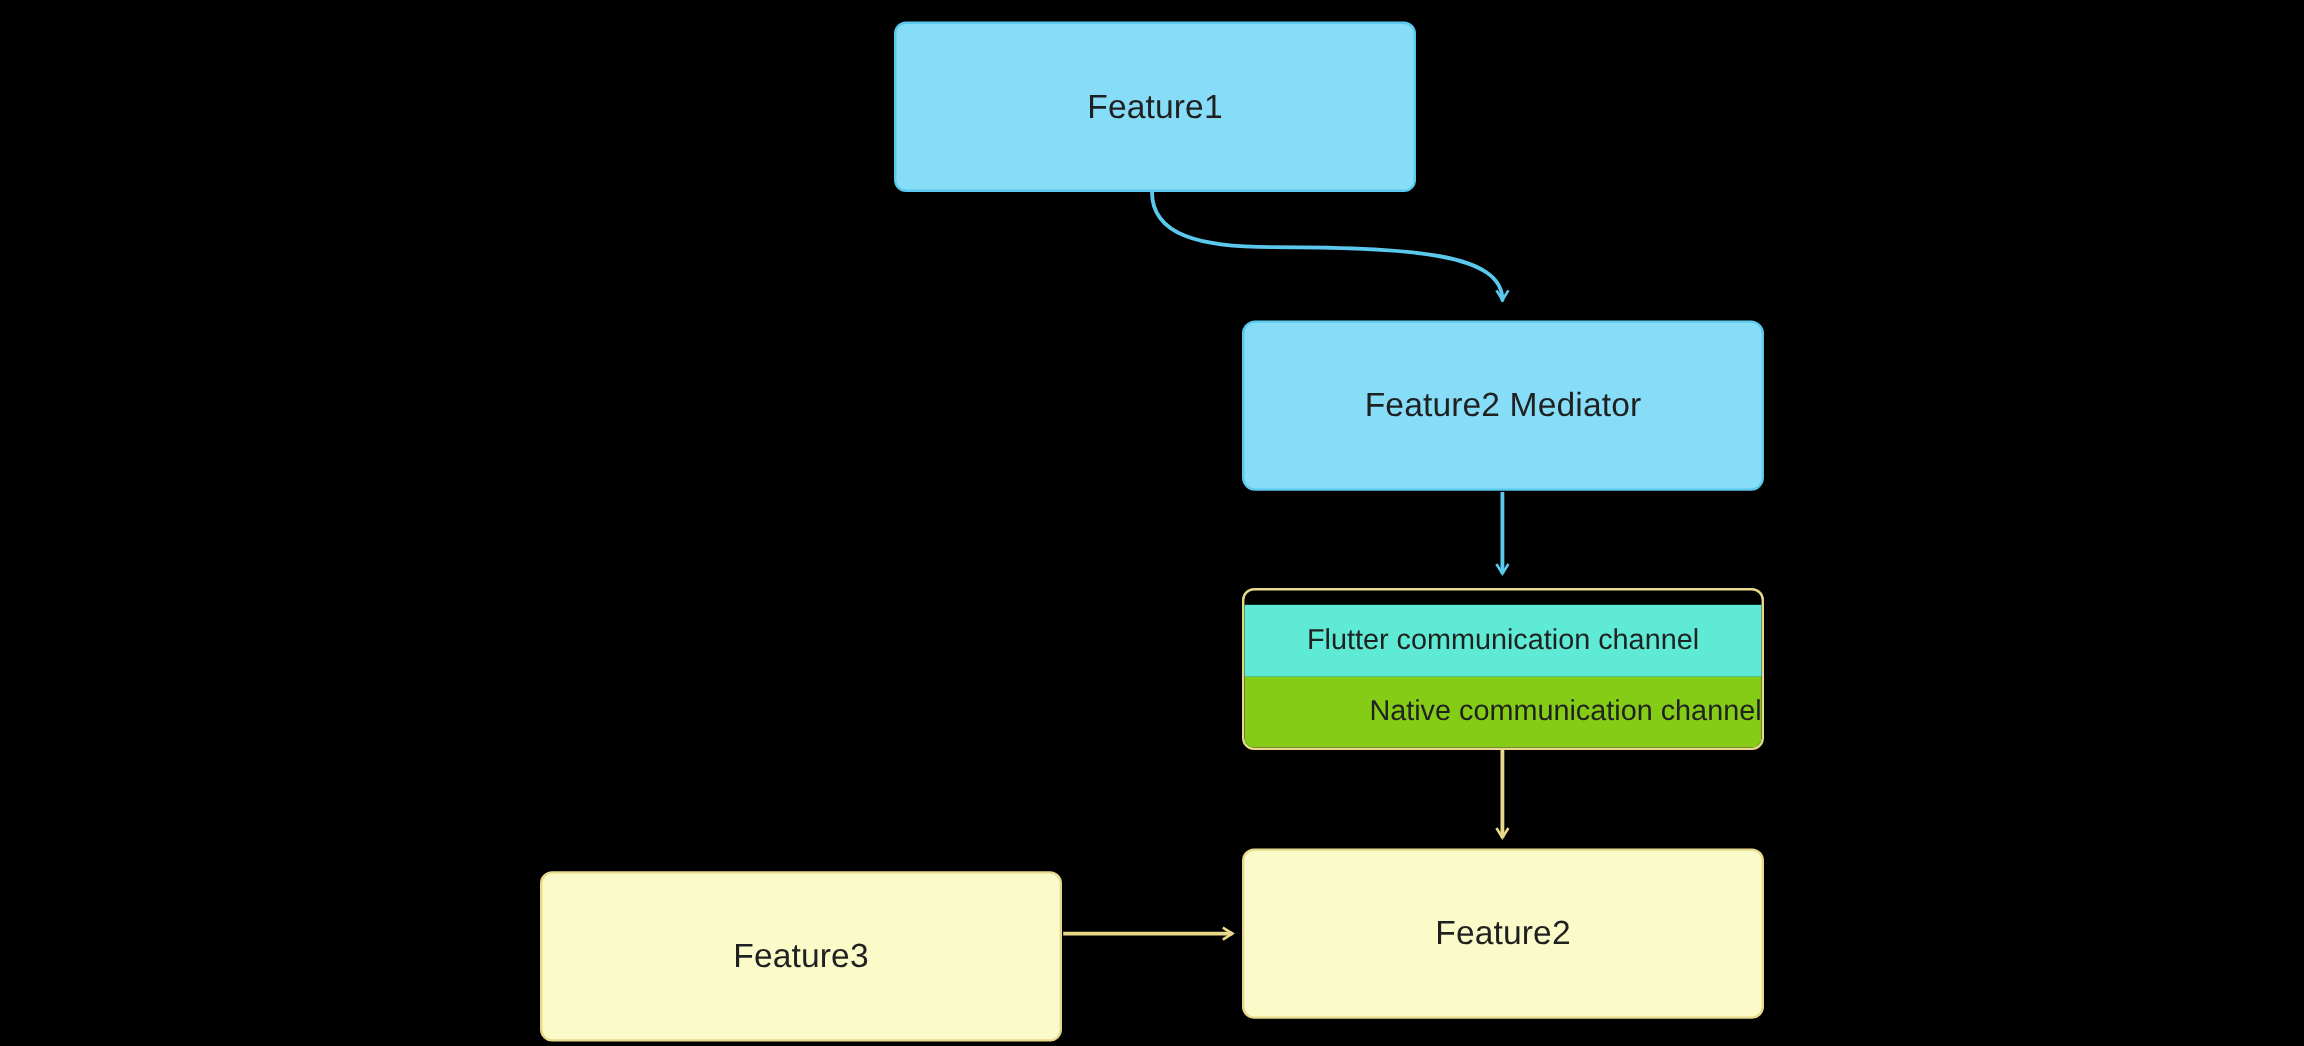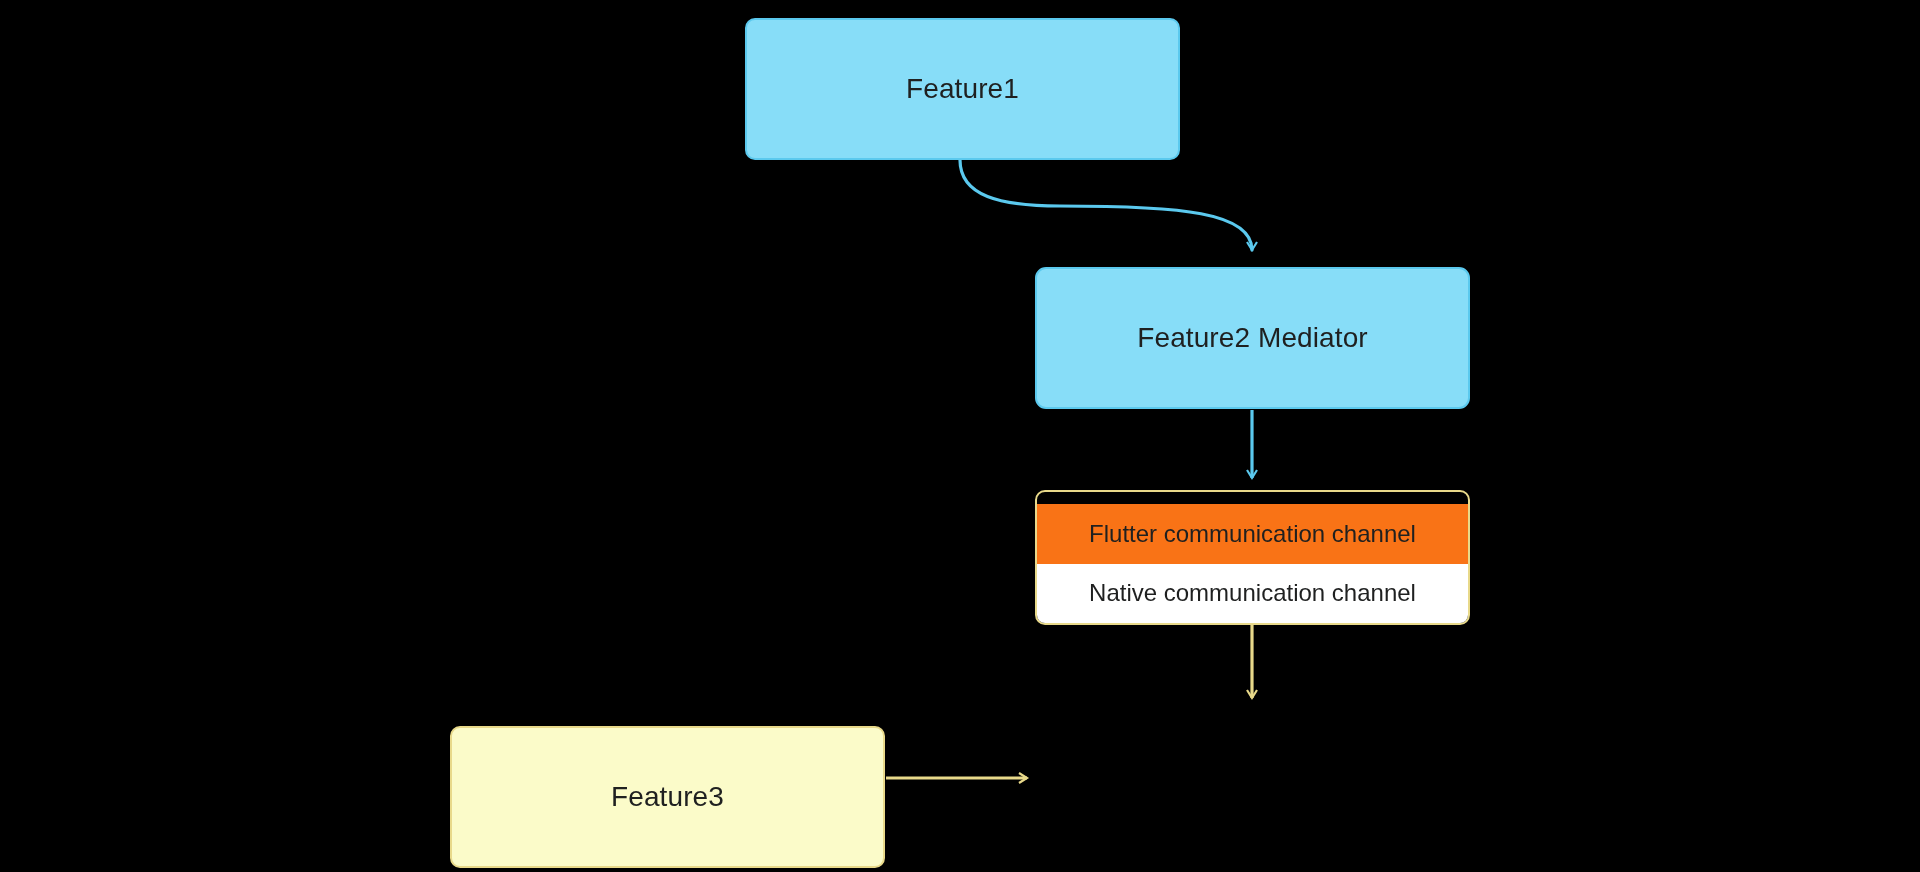--- a/index.html
+++ b/index.html
@@ -62,26 +62,27 @@
     flex-direction: column;
   }
   .band {
     flex: 1 1 auto;
     display: flex;
     align-items: center;
     justify-content: center;
     box-sizing: border-box;
   }
   .band-blue {
-    background: #f97316;
+    background: #5eead4;
     border-bottom: 0px solid transparent;
     margin-top: 12px;
   }
   .band-yellow {
-    background: #ffffff;
+    background: #84cc16;
+    justify-content: flex-end;
   }
   .band-label {
     font-size: 24px;
     font-weight: 400;
     color: #1f2020;
     line-height: 1.15;
     white-space: nowrap;
   }
 </style>
 </head>
@@ -122,14 +123,17 @@
     </div>
     <div class="band band-yellow">
       <span class="band-label">Native communication channel</span>
     </div>
   </div>
 
   <div class="node node-yellow" style="left:450px; top:707px; width:435px; height:142px;margin-top:19px;">
     <span class="node-label">Feature3</span>
   </div>
 
+  <div class="node node-yellow" style="left:1035px; top:707px; width:435px; height:142px;">
+    <span class="node-label">Feature2</span>
+  </div>
 
 </div>
 
 </body></html>

